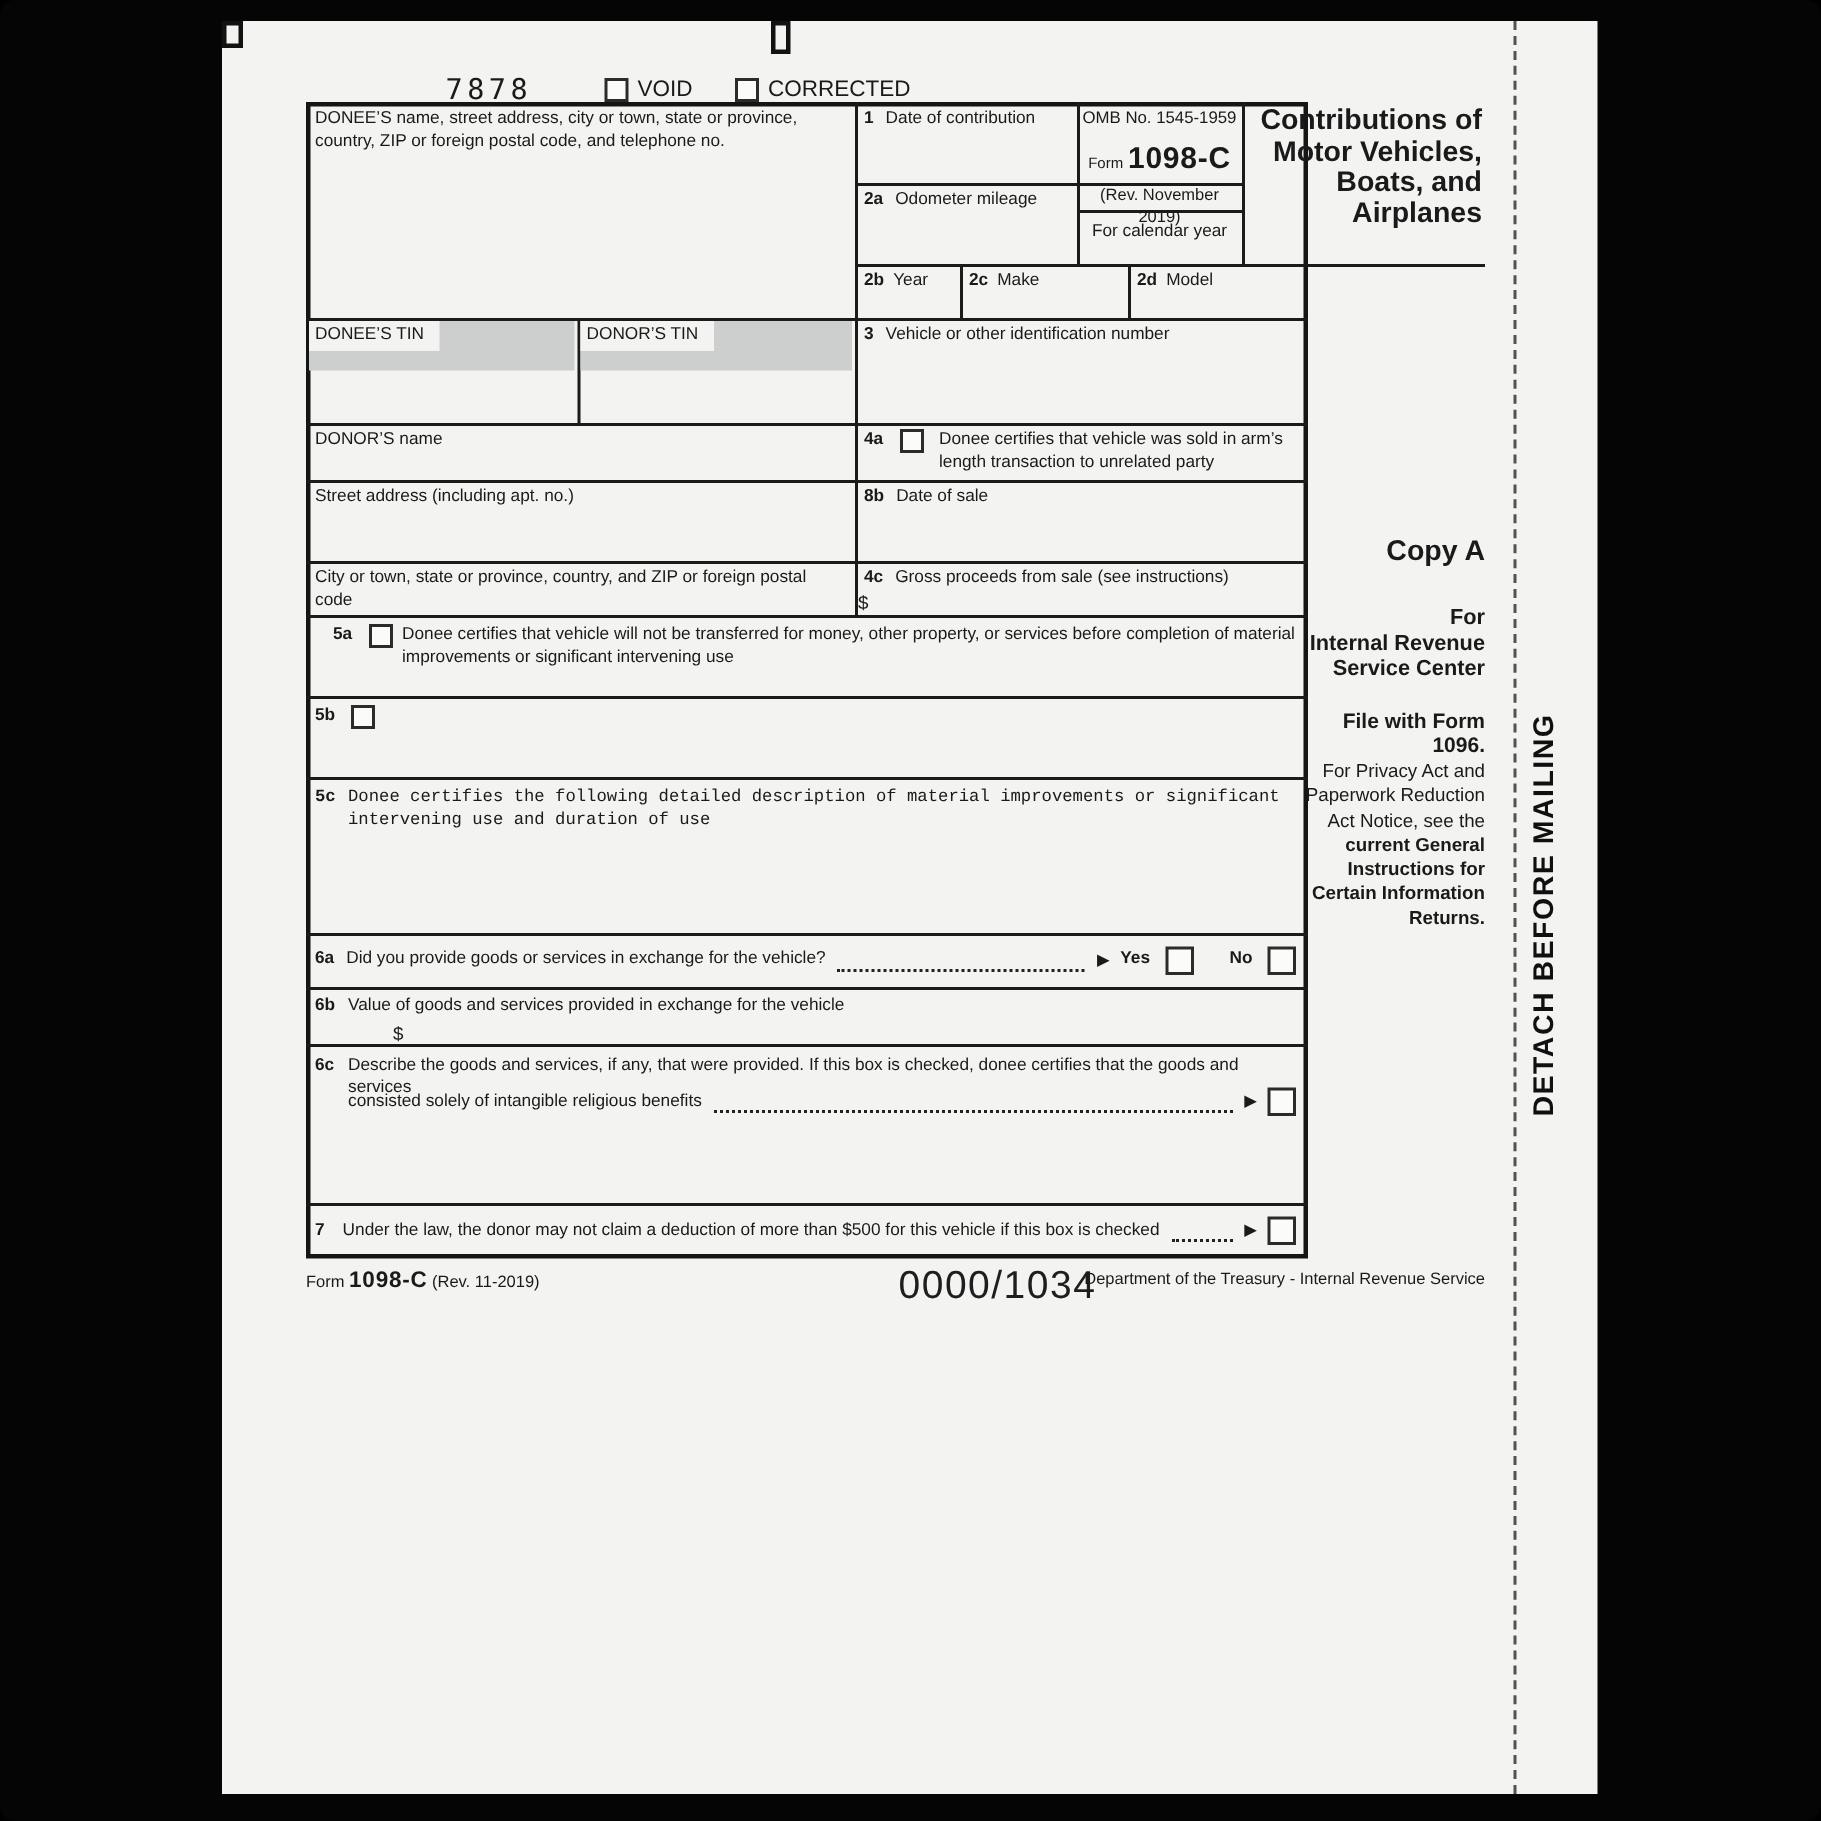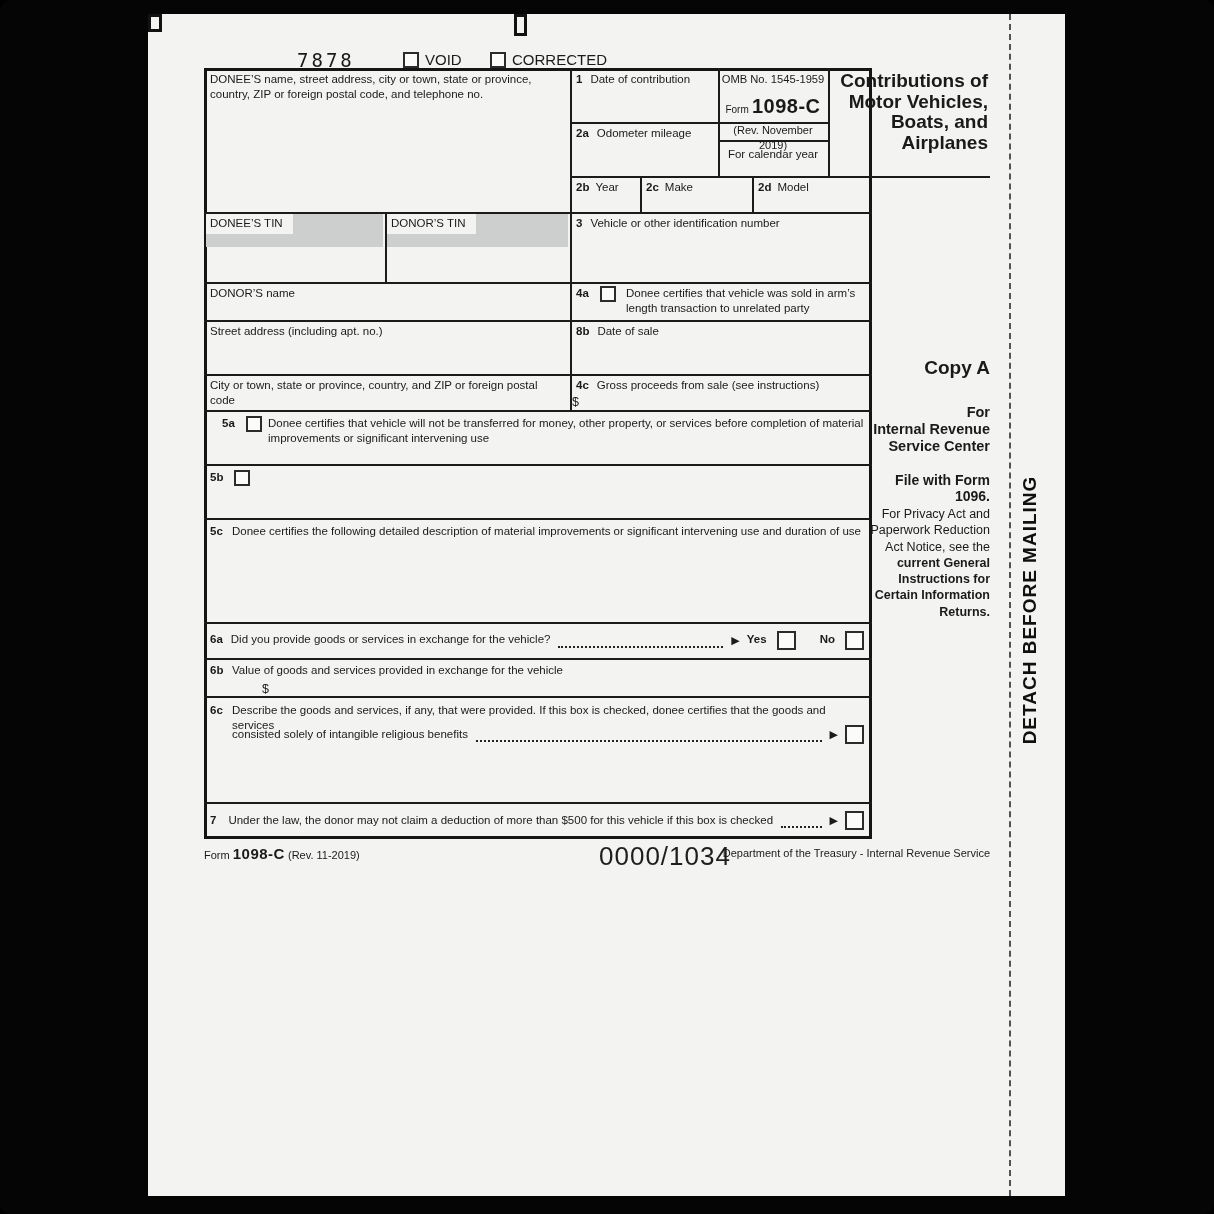--- a/index.html
+++ b/index.html
@@ -168,21 +168,21 @@
       <span class="num" style="position:absolute;left:6px;top:6px;">5a</span>
       <span class="cb" style="position:absolute;left:30px;top:6px;"></span>
       <div style="position:absolute;left:52px;top:6px;width:612px;">Donee certifies that vehicle will not be transferred for money, other property, or services before completion of material improvements or significant intervening use</div>
     </div>
 
     <div class="cell" style="left:56px;top:450px;width:668px;height:54px;padding:0;">
       <span class="num" style="position:absolute;left:6px;top:6px;">5b</span>
       <span class="cb" style="position:absolute;left:30px;top:6px;"></span>
     </div>
 
-    <div class="cell" style="left:56px;top:504px;width:668px;height:104px;padding:0;">
+    <div class="cell" style="left:56px;top:504px;width:668px;height:104px;padding:0;font-family:Liberation Mono, monospace;">
       <span class="num" style="position:absolute;left:6px;top:6px;">5c</span>
       <div style="position:absolute;left:28px;top:6px;width:636px;">Donee certifies the following detailed description of material improvements or significant intervening use and duration of use</div>
     </div>
 
     <div class="cell row" style="left:56px;top:608px;width:668px;height:36px;padding:0 8px 0 6px;">
       <span class="num">6a</span>
       <span>Did you provide goods or services in exchange for the vehicle?</span>
       <span class="leader"></span>
       <span class="arrow">▶</span>
       <span class="bold" style="margin-right:10px;">Yes</span>

